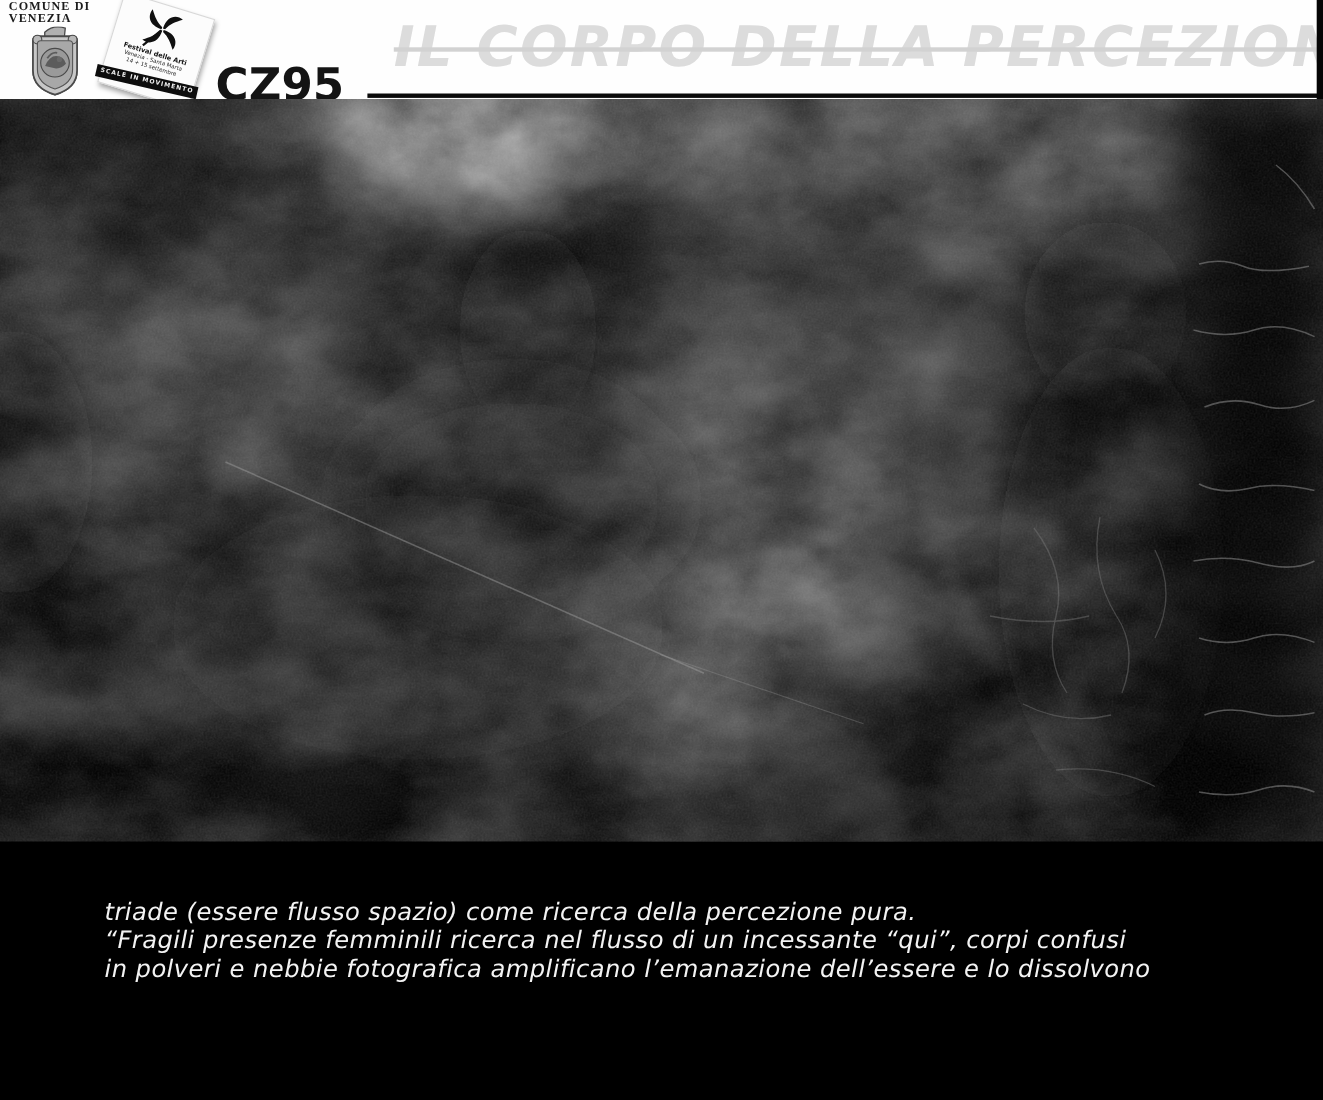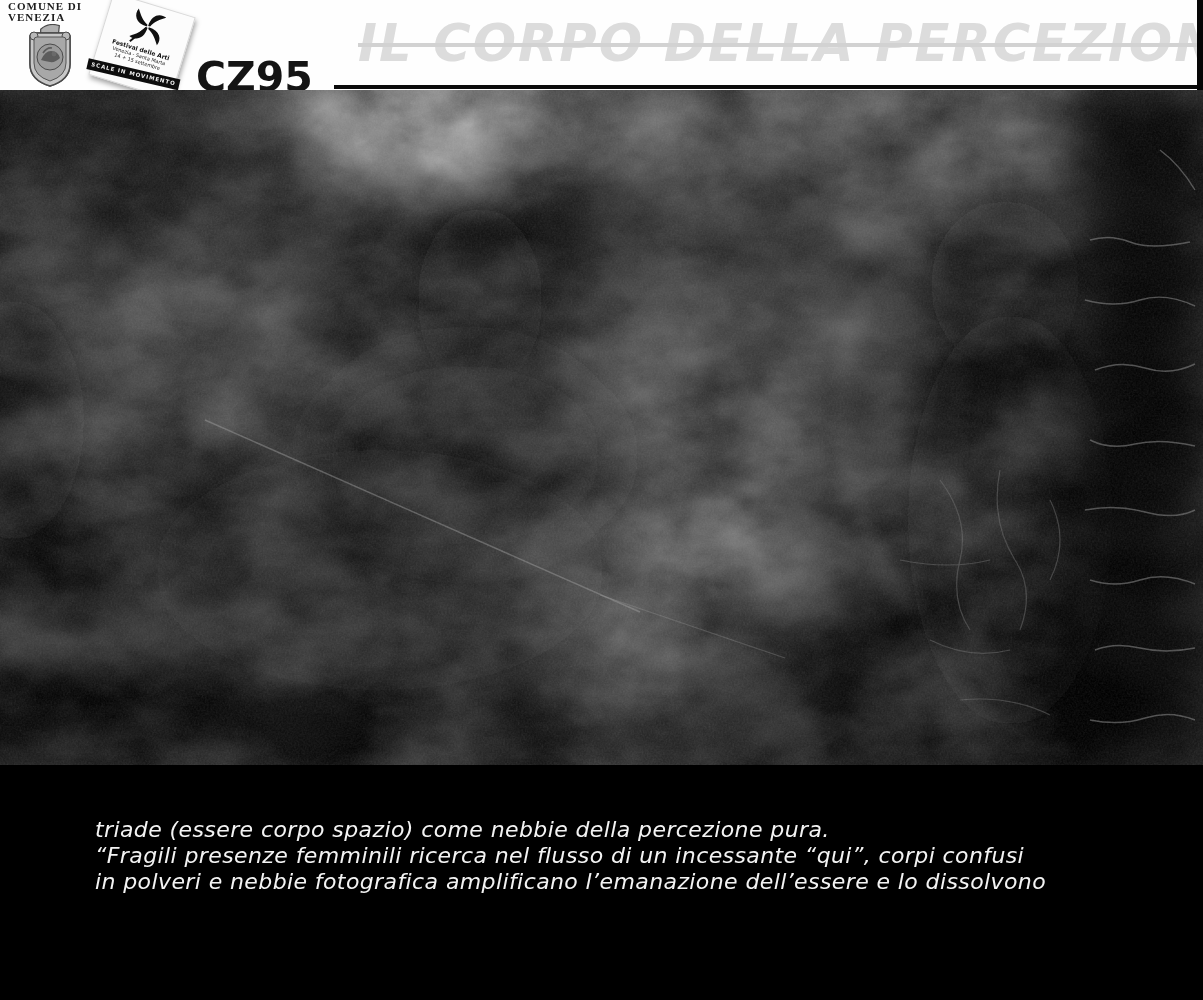--- a/index.html
+++ b/index.html
@@ -229,16 +229,16 @@
   <g stroke="#a0a0a0" fill="none">
     <path d="M205,330 L640,522" stroke-width="1.4" opacity="0.45"></path>
     <path d="M600,505 L785,568" stroke-width="1.1" opacity="0.3"></path>
   </g>
 
   <rect x="0" y="0" width="1203" height="675" filter="url(#grain)" opacity="0.12"></rect>
 </svg>
 </div>
 
 <div class="caption">
-  <div>triade (essere corpo spazio) come nebbie della percezione pura.</div>
+  <div>triade (essere flusso spazio) come ricerca della percezione pura.</div>
   <div>“Fragili presenze femminili ricerca nel flusso di un incessante “qui”, corpi confusi</div>
   <div>in polveri e nebbie fotografica amplificano l’emanazione dell’essere e lo dissolvono</div>
 </div>
 
 </body></html>

